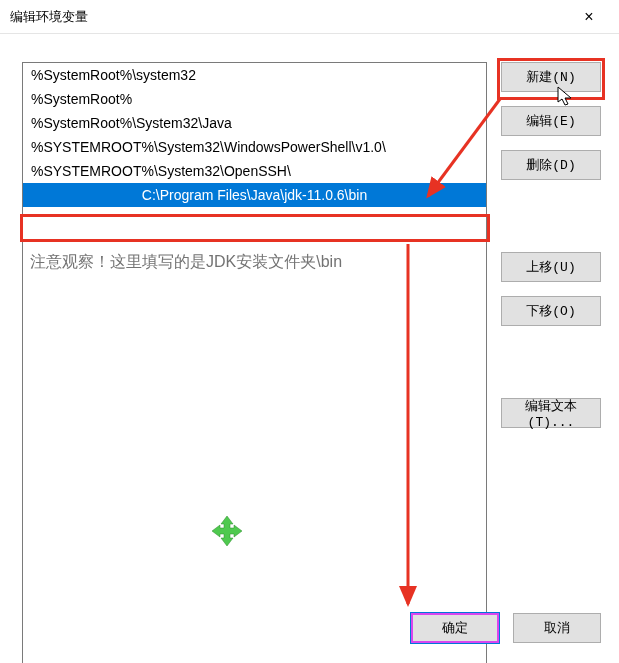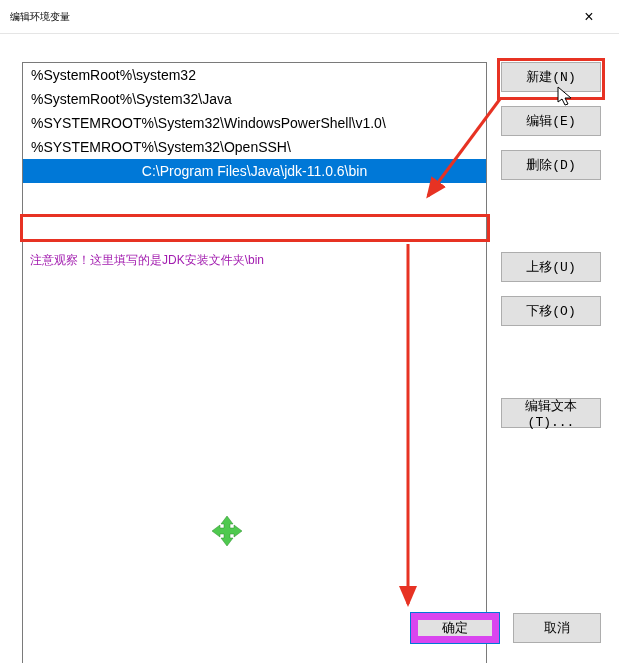--- a/index.html
+++ b/index.html
@@ -15,21 +15,21 @@
     .titlebar {
       height: 34px;
       display: flex;
       align-items: center;
       padding: 0 10px;
       border-bottom: 1px solid #e5e5e5;
       background: #fff;
     }
     .titlebar .title {
       flex: 1;
-      font-size: 10px;
+      font-size: 13px;
       color: #000;
     }
     .close-btn {
       width: 40px;
       height: 28px;
       display: flex;
       align-items: center;
       justify-content: center;
       font-size: 16px;
       color: #000;
@@ -78,21 +78,21 @@
       background: #e1e1e1;
       font-size: 13px;
       color: #000;
       cursor: pointer;
       font-family: inherit;
       display: flex;
       align-items: center;
       justify-content: center;
     }
     .win-btn.focused {
-      border: 7px solid #d946ef;
+      border: 2px solid #d946ef;
       outline: 1px solid #0078d7;
     }
     .gap-small { margin-top: 14px; }
     .gap-large { margin-top: 72px; }
     .bottom-buttons {
       position: absolute;
       bottom: 20px;
       right: 18px;
       display: flex;
       gap: 14px;
@@ -114,22 +114,22 @@
       left: 20px;
       width: 470px;
       height: 28px;
       border: 3px solid #e73223;
       pointer-events: none;
     }
     .anno-text {
       position: absolute;
       top: 218px;
       left: 30px;
-      color: #a21caf;
-      font-size: 12px;
+      color: #737373;
+      font-size: 16px;
       pointer-events: none;
     }
     .move-cursor {
       position: absolute;
       top: 480px;
       left: 210px;
       pointer-events: none;
     }
     .mouse-cursor {
       position: absolute;
@@ -150,20 +150,21 @@
   <span class="title">编辑环境变量</span>
   <div class="close-btn">
     <span>×</span>
   </div>
 </div>
 
 <div class="content">
 
   <div class="listbox">
     <div class="list-item">%SystemRoot%\system32</div>
+    <div class="list-item">%SystemRoot%</div>
     <div class="list-item">%SystemRoot%\System32\Java</div>
     <div class="list-item">%SYSTEMROOT%\System32\WindowsPowerShell\v1.0\</div>
     <div class="list-item">%SYSTEMROOT%\System32\OpenSSH\</div>
     <div class="list-item selected">C:\Program Files\Java\jdk-11.0.6\bin</div>
   </div>
 
   <div class="buttons-right">
     <button class="win-btn">新建(N)</button>
     <button class="win-btn gap-small">编辑(E)</button>
     <button class="win-btn gap-small">删除(D)</button>

